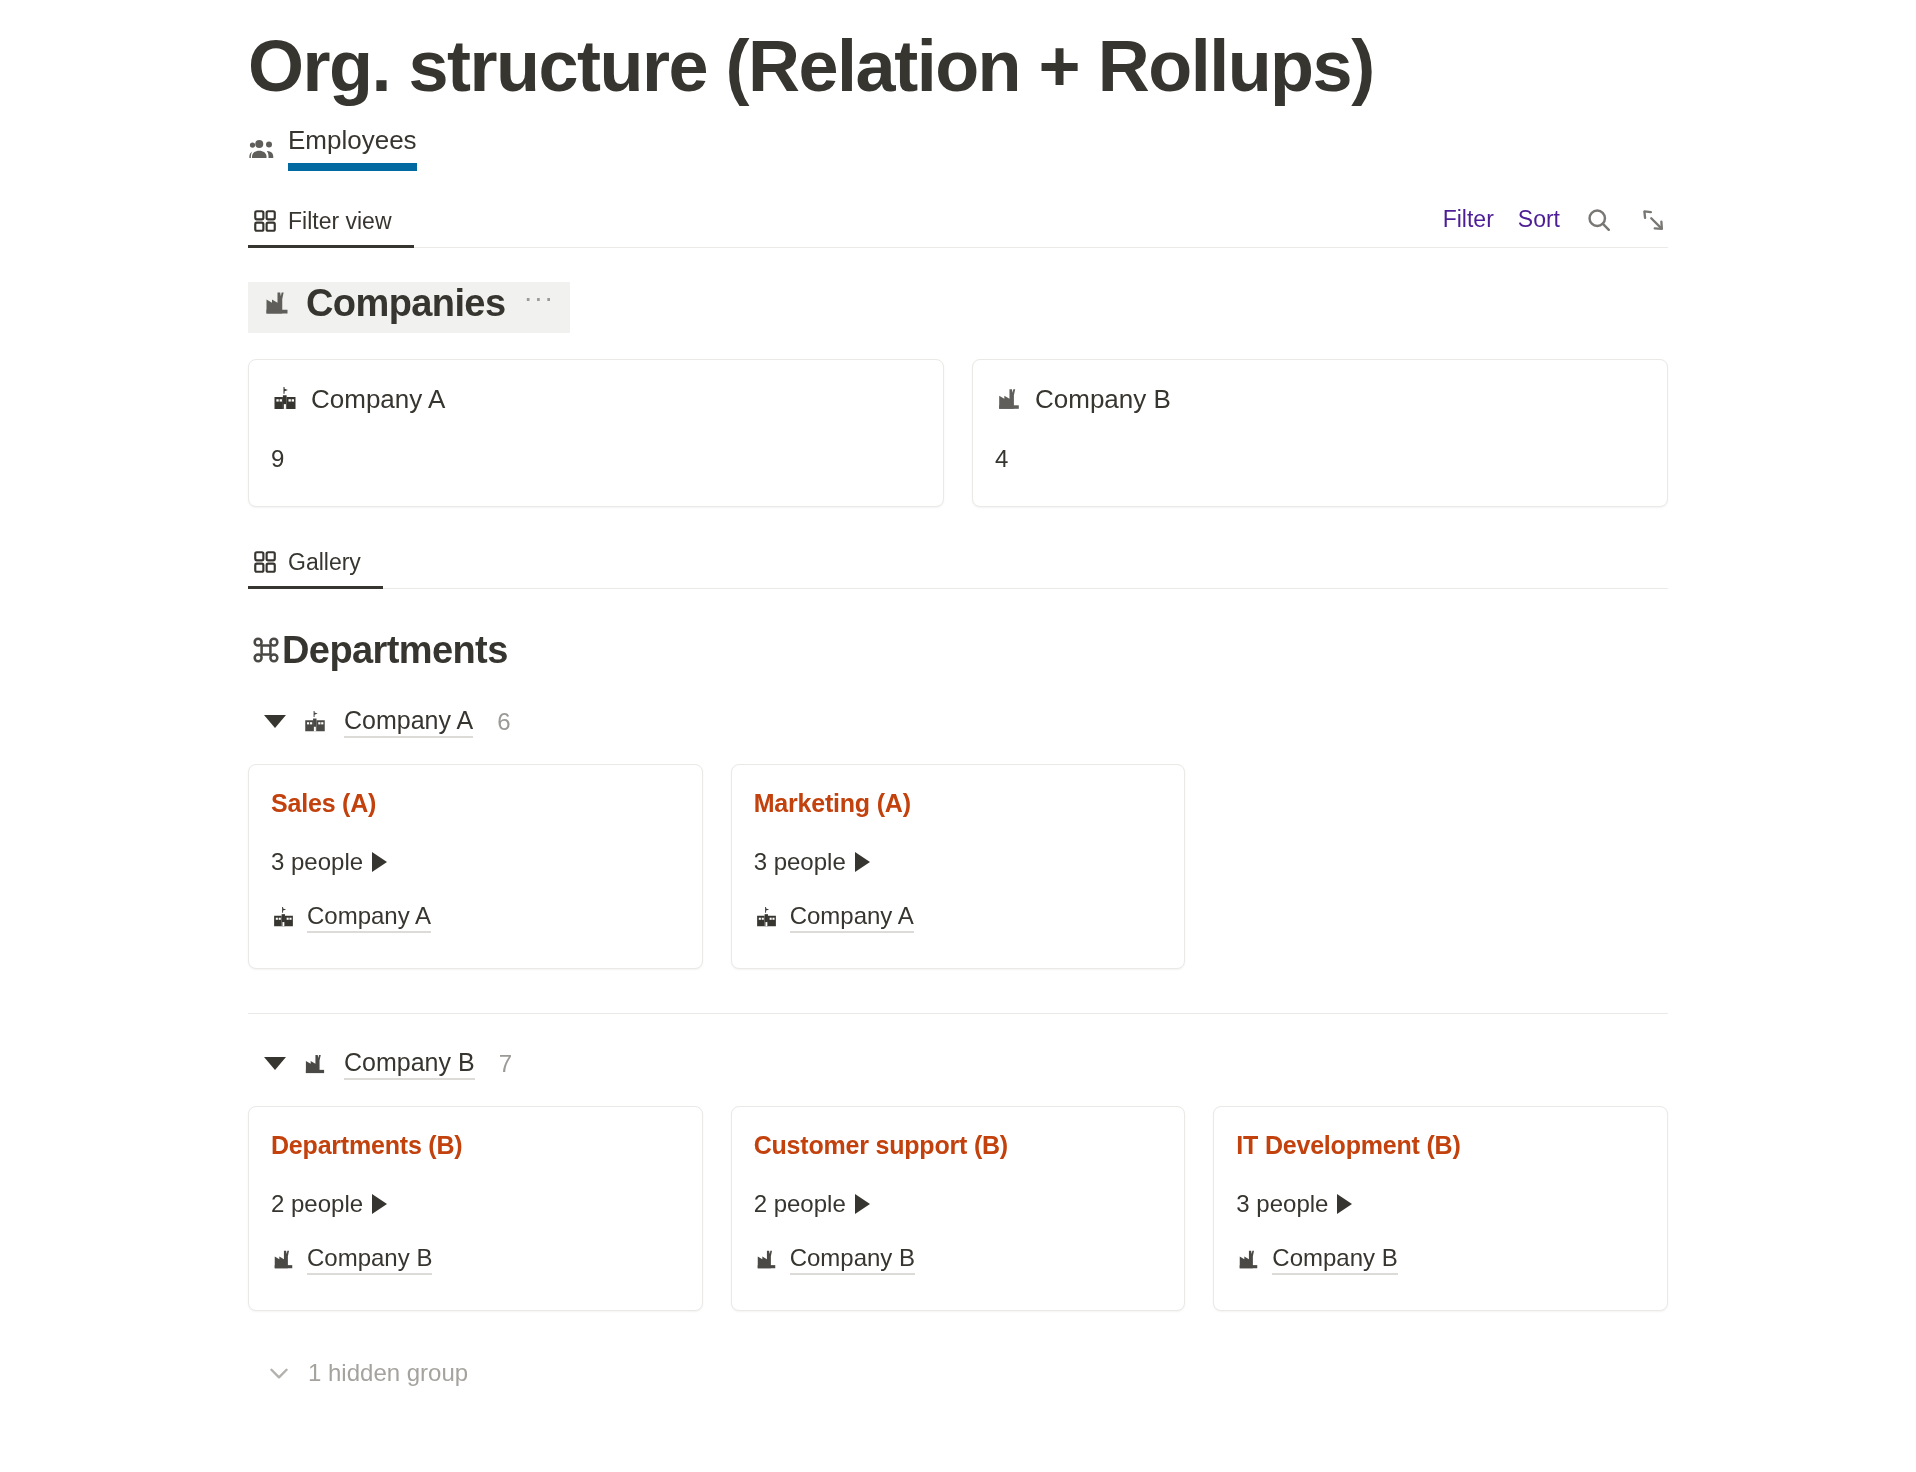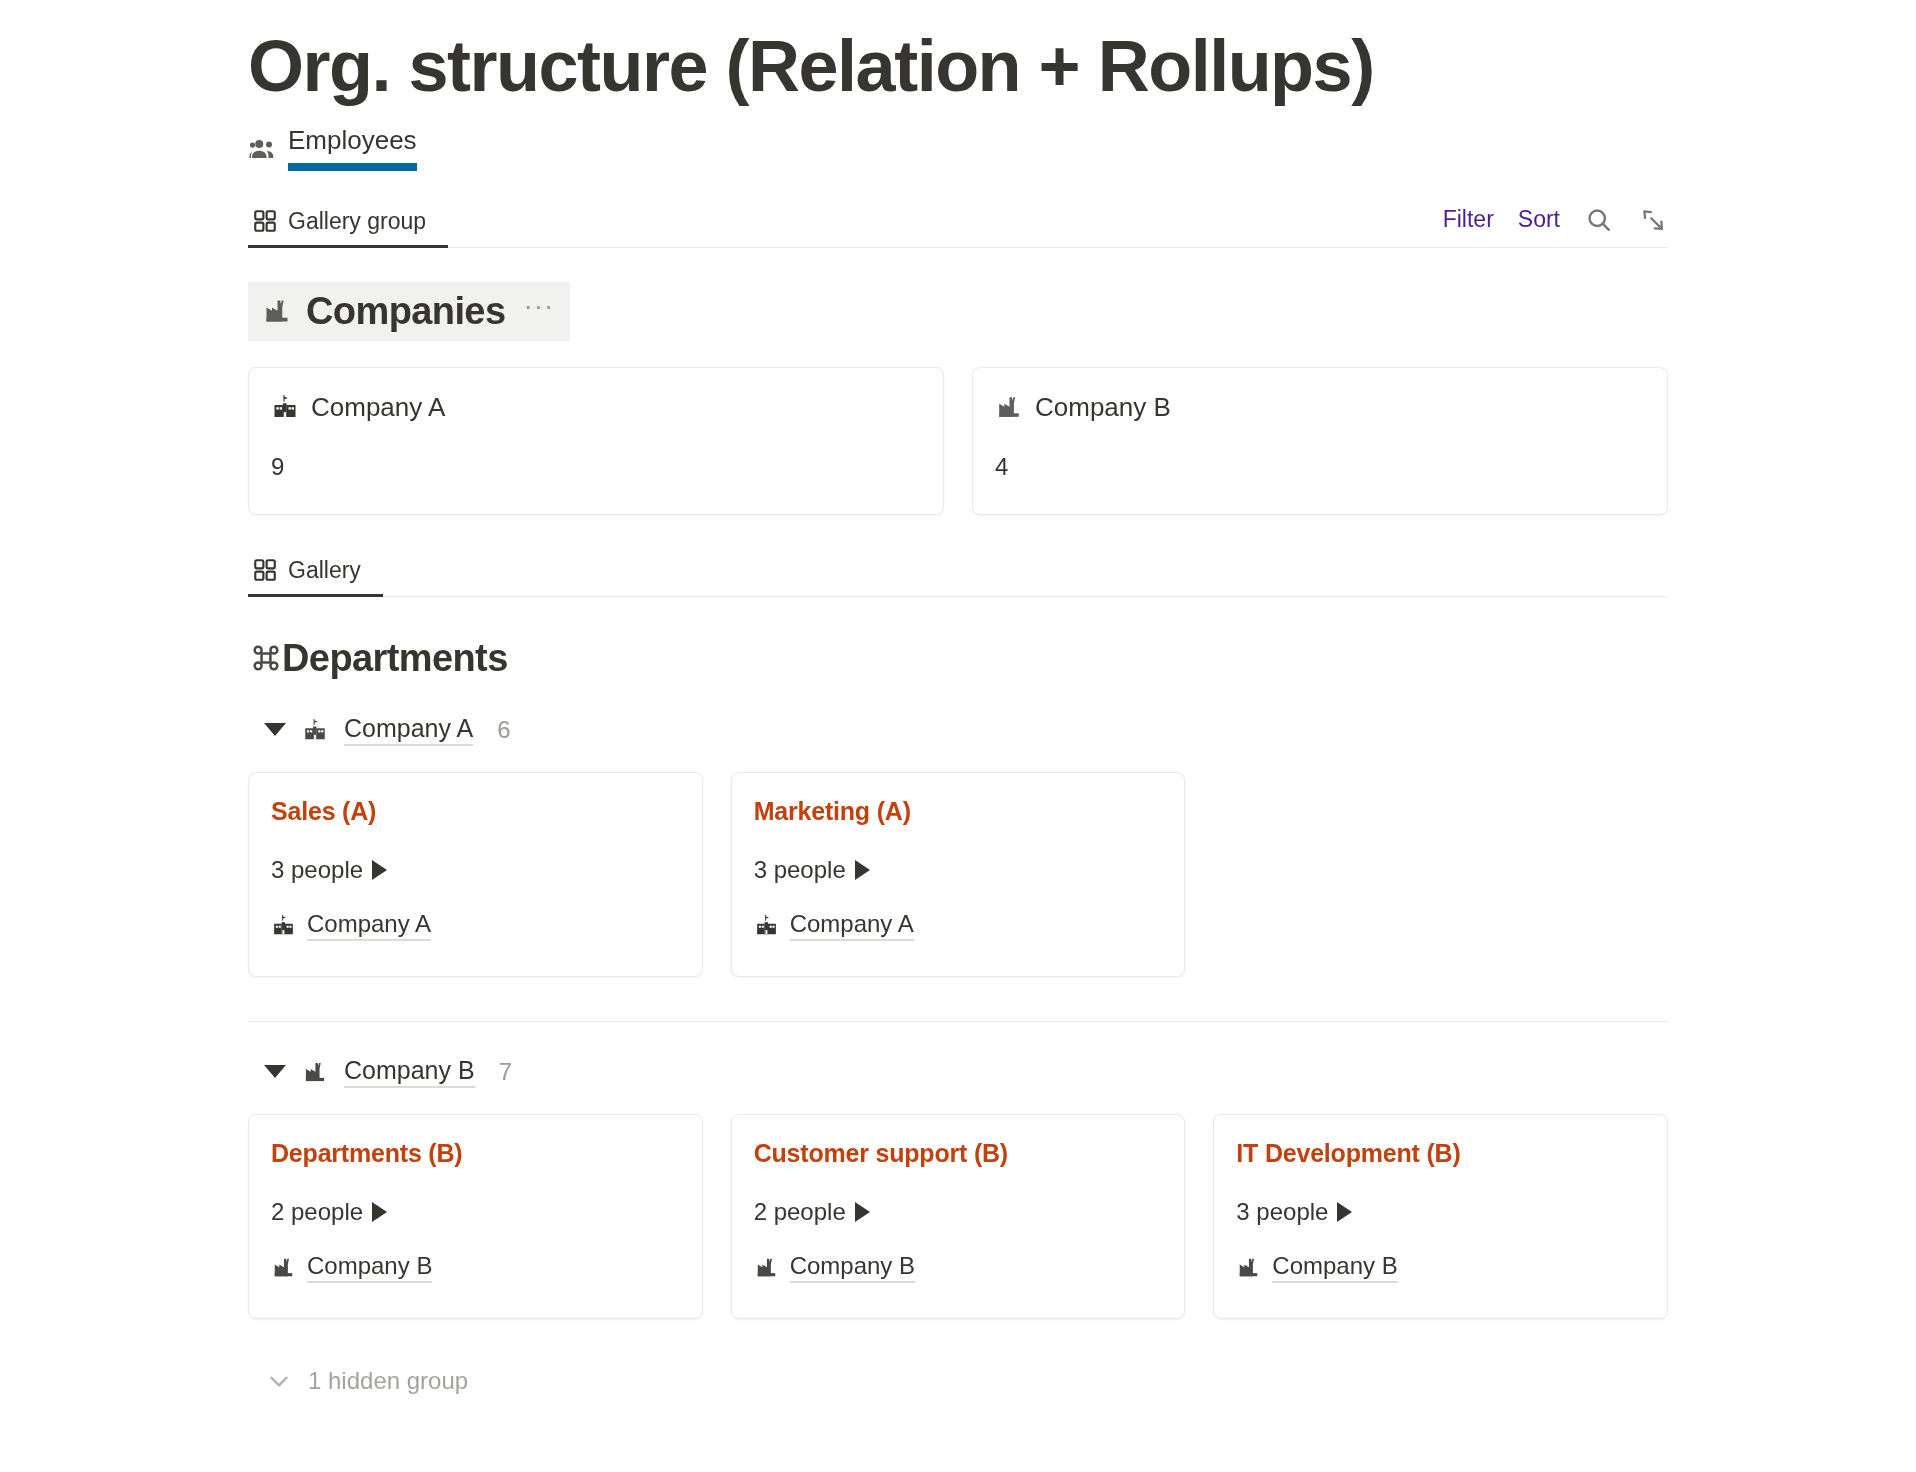--- a/index.html
+++ b/index.html
@@ -97,21 +97,21 @@
     width: 30px; height: 30px;
     color: #787774;
   }
 
   
   .section-heading {
     display: inline-flex;
     align-items: center;
     gap: 14px;
     margin-top: 34px;
-    padding: 8px 16px 8px 14px;
+    padding: 0 16px 8px 14px;
     border-radius: 0;
     background: #f1f1ef;
   }
   .section-heading .section-title {
     font-size: 38px;
     font-weight: bold;
     letter-spacing: -0.6px;
     color: #37352f;
   }
   .section-dots {
@@ -275,21 +275,21 @@
       <div class="view-tabs">
         <div class="view-tab active">
           <span class="icon">
             <svg width="26" height="26" viewBox="0 0 24 24" fill="none" stroke="#37352f" stroke-width="2">
               <rect x="3" y="3" width="7.5" height="7.5" rx="1.4"></rect>
               <rect x="13.5" y="3" width="7.5" height="7.5" rx="1.4"></rect>
               <rect x="3" y="13.5" width="7.5" height="7.5" rx="1.4"></rect>
               <rect x="13.5" y="13.5" width="7.5" height="7.5" rx="1.4"></rect>
             </svg>
           </span>
-          <span>Gallery group</span>
+          <span>Filter view</span>
         </div>
       </div>
       <div class="toolbar-actions">
         <span class="toolbar-text-btn">Filter</span>
         <span class="toolbar-text-btn">Sort</span>
         <span class="toolbar-icon-btn">
           <svg width="28" height="28" viewBox="0 0 24 24" fill="none" stroke="#787774" stroke-width="2.1" stroke-linecap="round">
             <circle cx="10.5" cy="10.5" r="6.6"></circle>
             <line x1="15.4" y1="15.4" x2="20.4" y2="20.4"></line>
           </svg>

